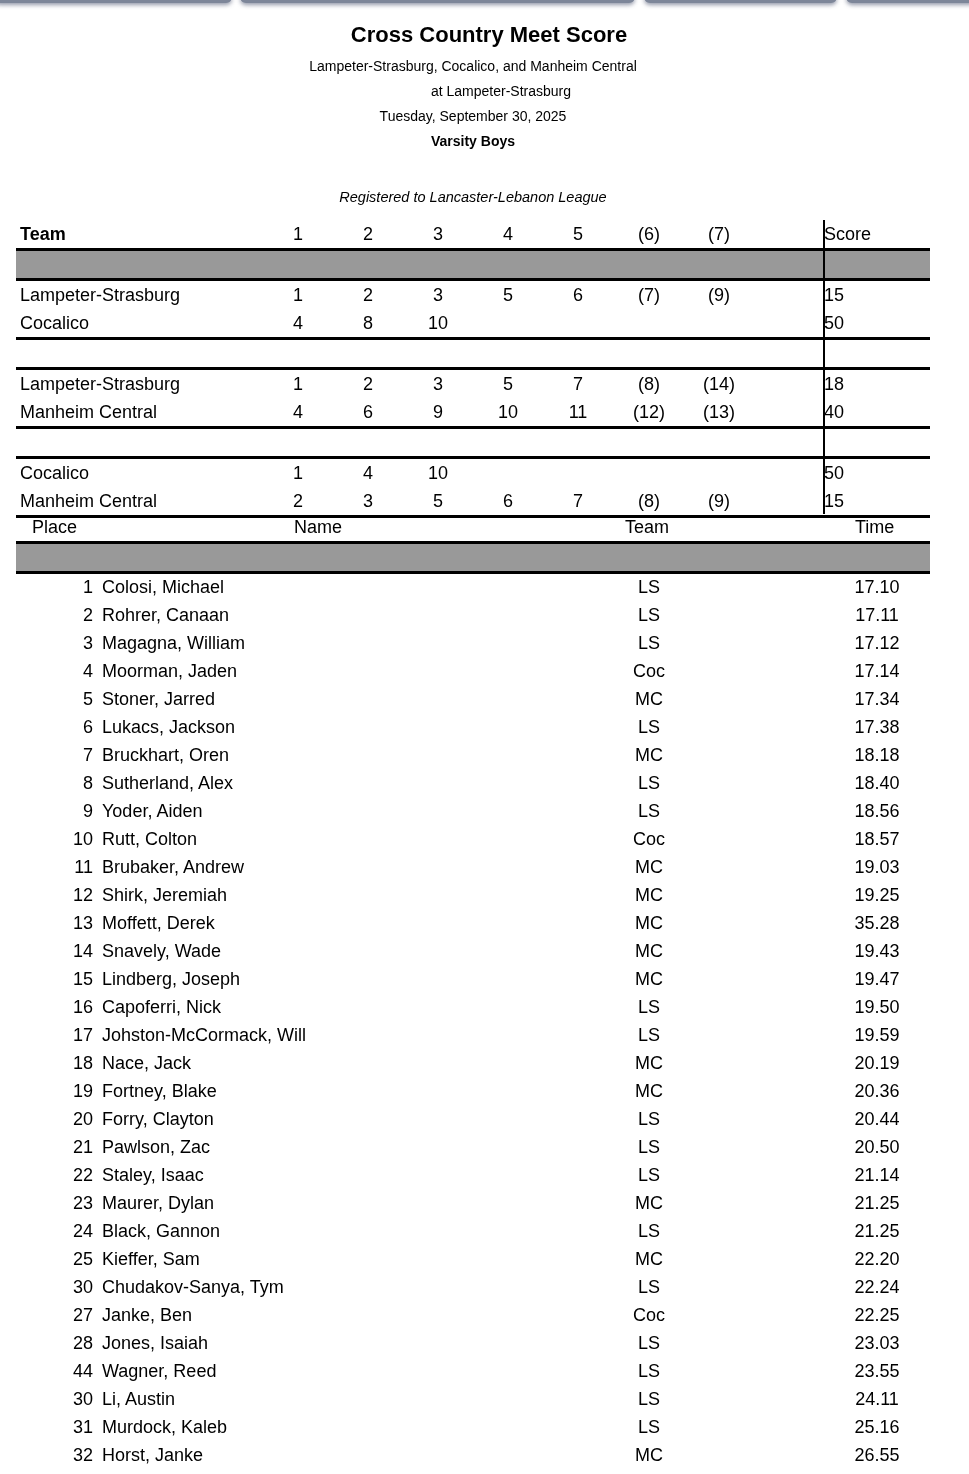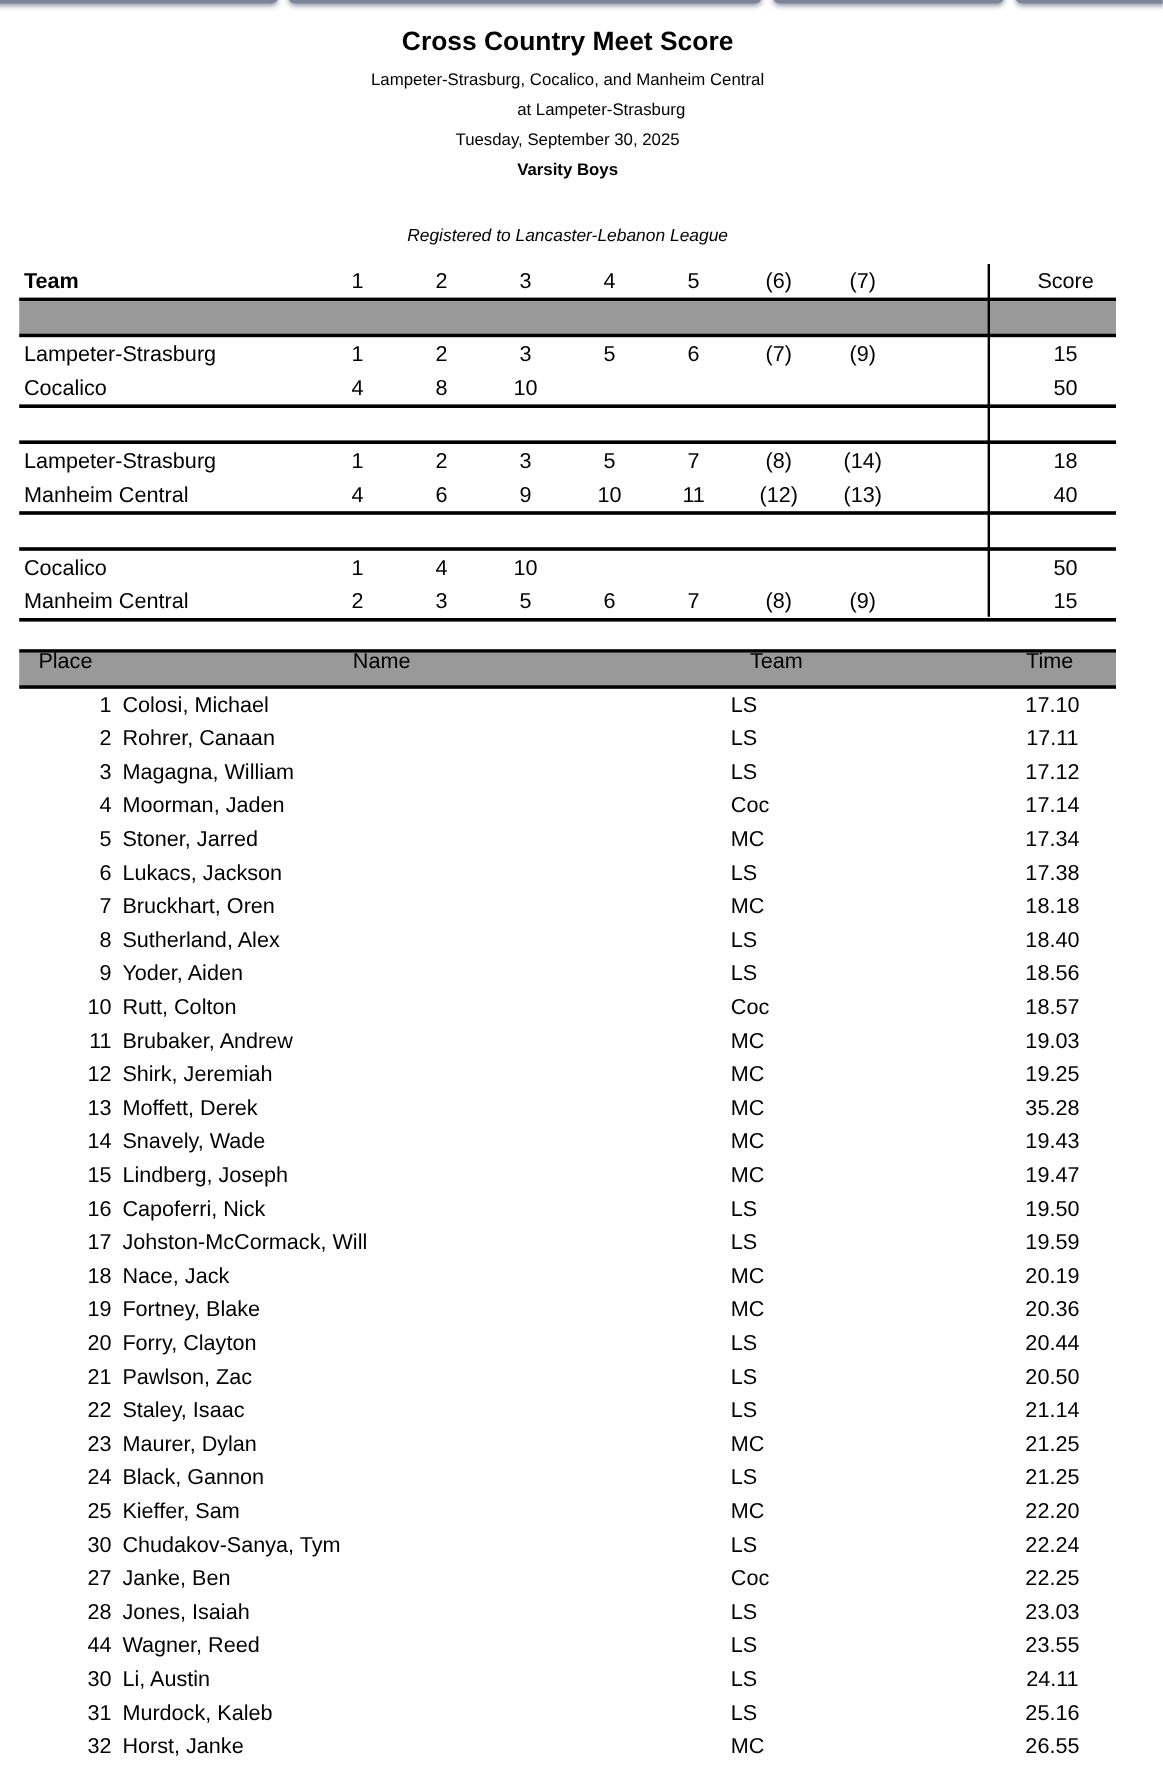--- a/index.html
+++ b/index.html
@@ -2,48 +2,48 @@
 <html><head>
 <meta charset="utf-8">
 <style>
   html, body { margin: 0; padding: 0; background: #ffffff; }
   body { width: 969px; height: 1474px; position: relative; overflow: hidden;
          font-family: "Liberation Sans", sans-serif; color: #000; }
   .top-strip { position: absolute; top: 0; left: 0; width: 969px; height: 8px; }
   .top-tab { position: absolute; top: -4px; height: 7px; background: #7d8699;
              border-radius: 0 0 6px 6px; box-shadow: 0 2px 4px rgba(60,70,100,0.55); }
   .hdr { position: absolute; left: 0; width: 946px; text-align: center; }
-  .title { top: 22px; font-size: 22px; font-weight: bold; }
+  .title { top: 22px; font-size: 22px; font-weight: bold; margin-left: 16px; }
   .sub { font-size: 14px; }
   .sub1 { top: 58px; } .sub2 { top: 83px; margin-left: 28px; } .sub3 { top: 108px; }
   .division { top: 133px; font-size: 14px; font-weight: bold; }
   .registered { top: 189px; font-size: 14.5px; font-style: italic; }
 
   .score-wrap { position: absolute; left: 16px; top: 220px; width: 914px; }
   .row { position: relative; height: 28px; font-size: 18px; line-height: 28px; }
   .cell { position: absolute; top: 0; text-align: center; width: 60px; }
   .team { position: absolute; left: 4px; top: 0; }
   .c1 { left: 252px; } .c2 { left: 322px; } .c3 { left: 392px; }
   .c4 { left: 462px; } .c5 { left: 532px; } .c6 { left: 603px; } .c7 { left: 673px; }
-  .score { position: absolute; left: 808px; width: 106px; text-align: center; top: 0; margin-left: 11px; }
+  .score { position: absolute; left: 808px; width: 106px; text-align: left; top: 0; }
   .hrow { height: 28px; }
   .hrow .team { font-weight: bold; }
   .rule { height: 3px; background: #000; }
   .gray { height: 27px; background: #999999; }
   .gap { height: 27px; }
   .vline { position: absolute; left: 807px; top: 0; width: 2px; background: #000; height: 294px; }
 
   .results-head { position: absolute; left: 16px; top: 513px; width: 914px; }
   .rh { position: relative; height: 28px; font-size: 18px; line-height: 28px; }
-  .rh span { position: absolute; top: 0; margin-top: 24px; }
+  .rh span { position: absolute; top: 0; }
   .results { position: absolute; left: 16px; top: 573px; width: 914px; }
   .r { position: relative; height: 28px; font-size: 18px; line-height: 28px; }
   .r .place { position: absolute; left: 40px; width: 37px; text-align: right; }
   .r .name { position: absolute; left: 86px; }
-  .r .tm { position: absolute; left: 593px; width: 80px; }
+  .r .tm { position: absolute; left: 593px; width: 80px; text-align: center; }
   .r .time { position: absolute; left: 808px; width: 106px; text-align: center; }
 </style>
 </head>
 <body>
 
 <div class="top-strip">
   <div class="top-tab" style="left:-6px;width:238px"></div>
   <div class="top-tab" style="left:240px;width:395px"></div>
   <div class="top-tab" style="left:644px;width:193px"></div>
   <div class="top-tab" style="left:846px;width:130px"></div>

